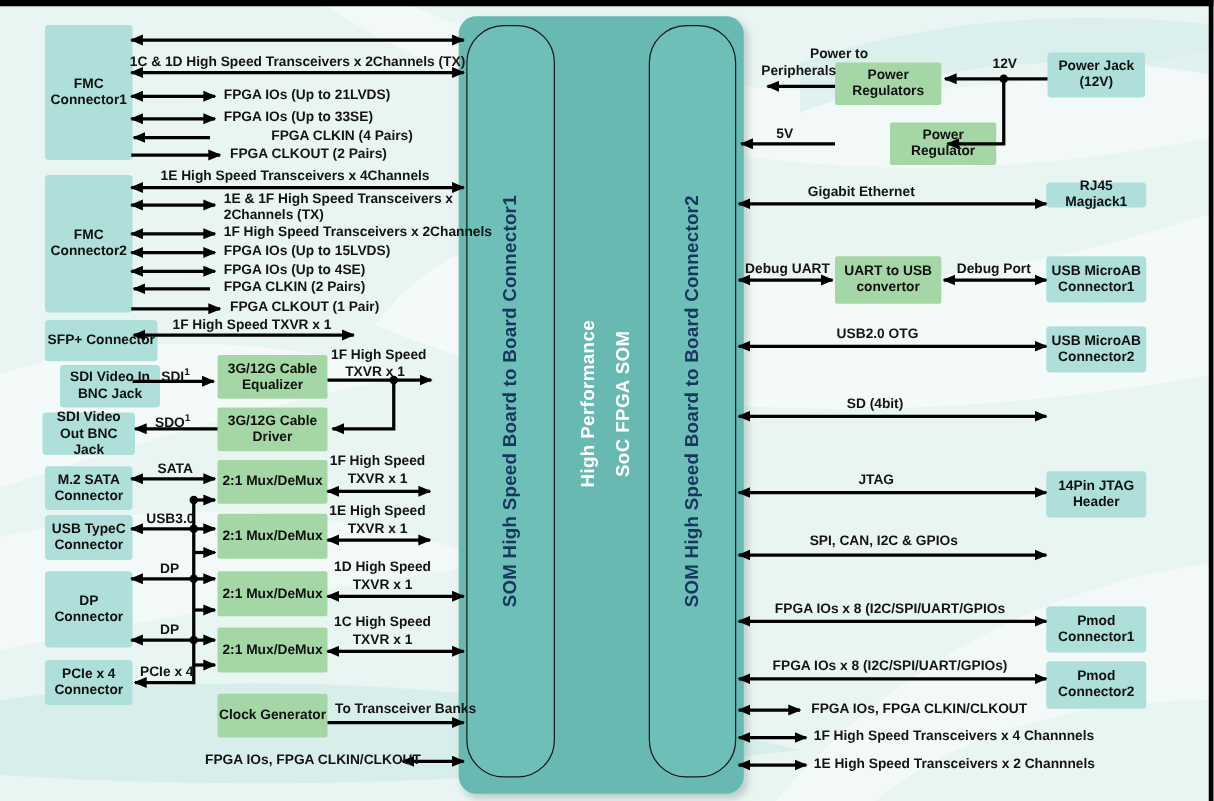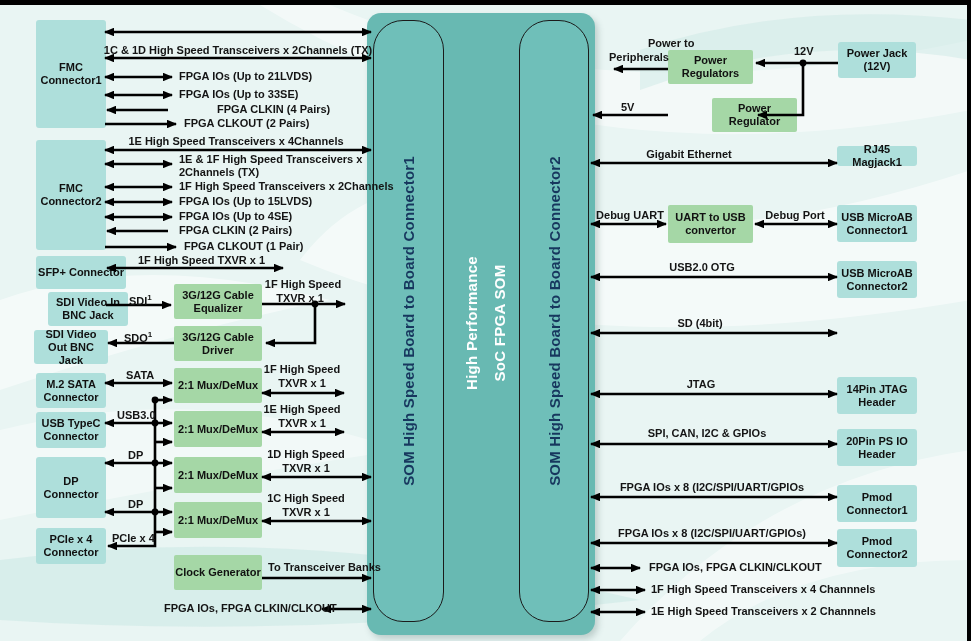--- a/index.html
+++ b/index.html
@@ -76,21 +76,20 @@
   <div class="gbox" style="left:174px;top:555px;width:88px;height:35px;">Clock Generator</div>
   <div class="gbox" style="left:668px;top:50px;width:85px;height:34px;">Power Regulators</div>
   <div class="gbox" style="left:668px;top:98px;width:85px;height:34px;margin-left:44px;">Power Regulator</div>
   <div class="gbox" style="left:668px;top:205px;width:85px;height:38px;">UART to USB convertor</div>
 
   <div class="cbox" style="left:838px;top:42px;width:78px;height:36px;">Power Jack (12V)</div>
   <div class="cbox" style="left:837px;top:146px;width:80px;height:20px;">RJ45 Magjack1</div>
   <div class="cbox" style="left:837px;top:205px;width:80px;height:37px;">USB MicroAB Connector1</div>
   <div class="cbox" style="left:837px;top:261px;width:80px;height:37px;">USB MicroAB Connector2</div>
   <div class="cbox" style="left:837px;top:377px;width:80px;height:37px;">14Pin JTAG Header</div>
-  <div class="cbox" style="left:837px;top:429px;width:80px;height:37px;">20Pin PS IO Header</div>
   <div class="cbox" style="left:837px;top:485px;width:80px;height:37px;">Pmod Connector1</div>
   <div class="cbox" style="left:837px;top:529px;width:80px;height:38px;">Pmod Connector2</div>
 
   <svg class="layer" width="971" height="641">
     <defs>
       <marker id="mE" markerWidth="4" markerHeight="3.4" refX="3.6" refY="1.7" orient="auto" markerUnits="strokeWidth">
         <path d="M0,0 L4,1.7 L0,3.4 z" fill="#000"></path>
       </marker>
       <marker id="mS" markerWidth="4" markerHeight="3.4" refX="3.6" refY="1.7" orient="auto-start-reverse" markerUnits="strokeWidth">
         <path d="M0,0 L4,1.7 L0,3.4 z" fill="#000"></path>

